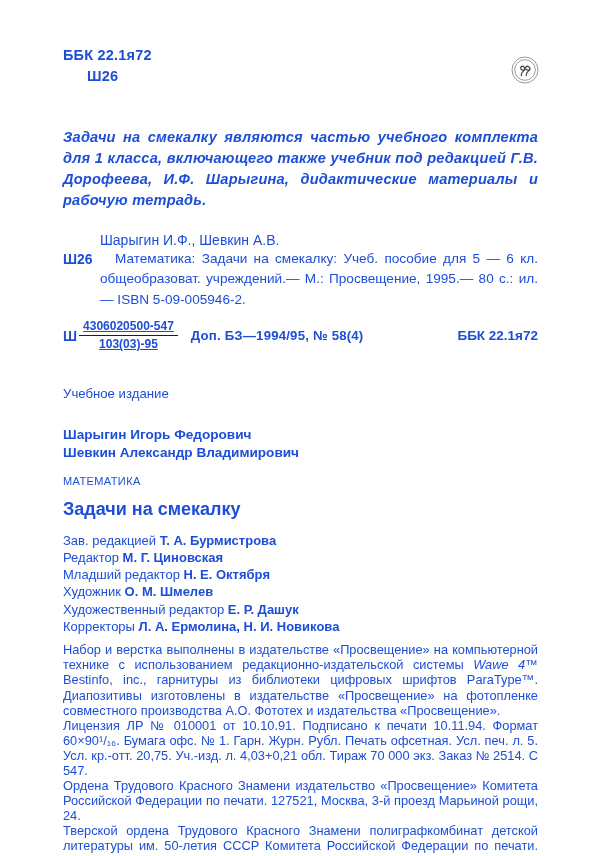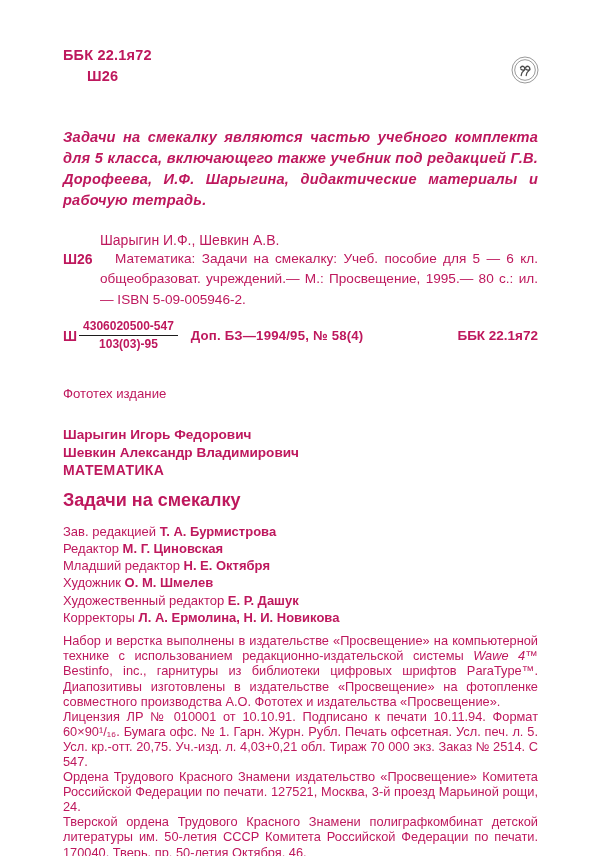--- a/index.html
+++ b/index.html
@@ -3,21 +3,21 @@
 <meta charset="utf-8">
 <style>
   * { margin: 0; padding: 0; box-sizing: border-box; }
   html, body { background: #e8e8e8; }
   body { font-family: "Liberation Sans", "DejaVu Sans", sans-serif; }
   .page {
     position: relative;
     width: 600px; height: 856px;
     margin: 0 auto;
     background: #ffffff;
-    color: #be185d;
+    color: #1d4ed8;
     padding: 45px 62px 0 63px;
     overflow: hidden;
   }
   
   .bbk-top { font-size: 14.5px; font-weight: bold; line-height: 1.45; letter-spacing: .2px; }
   .bbk-top .code2 { display: block; padding-left: 24px; }
 
   
   .colophon { position: absolute; top: 56px; right: 61px; width: 28px; height: 28px; }
 
@@ -30,30 +30,30 @@
 
   
   .authors-heading { margin-top: 21px; padding-left: 37px; font-size: 14px; font-weight: normal; }
   .bib { position: relative; margin-top: 1px; padding-left: 37px; font-size: 13.6px; line-height: 1.5; }
   .bib-code { position: absolute; left: 0; top: 0; font-size: 14px; font-weight: bold; }
   .bib p { text-align: justify; text-indent: 15px; }
 
   
   .catalog-row { display: flex; align-items: center; margin-top: 9px; }
   .catalog-sha { font-size: 14px; font-weight: bold; }
-  .frac { display: inline-block; text-align: center; font-size: 12px; font-weight: bold; margin-left: 2px; line-height: 1.25; }
+  .frac { display: inline-block; text-align: center; font-size: 12px; font-weight: bold; margin-left: 2px; line-height: 1.25; text-decoration: underline; }
   .frac .num { display: block; border-bottom: 1.5px solid #1c1c1c; padding: 0 4px 1px 4px; }
   .frac .den { display: block; padding-top: 1px; }
   .catalog-supp { font-size: 13.2px; font-weight: bold; margin-left: 13px; letter-spacing: .2px; }
   .catalog-bbk { font-size: 13.5px; font-weight: bold; margin-left: auto; }
 
   
   .edition { margin-top: 34px; font-size: 13.2px; }
   .author-names { margin-top: 25px; font-size: 13.6px; font-weight: bold; line-height: 1.3; }
-  .series { font-size: 14px; font-weight: bold; letter-spacing: .4px; }
+  .series { margin-top: 13px; font-size: 11px; font-weight: normal; letter-spacing: .4px; }
   .book-title { margin-top: 12px; font-size: 18px; font-weight: bold; }
 
   
   .credits { margin-top: 12px; font-size: 13px; line-height: 1.33; }
   .credits .name { font-weight: bold; }
 
   
   .dense { margin-top: 7px; font-size: 12.8px; line-height: 1.18; }
   .dense p { text-align: justify; }
   .wawe { font-style: italic; margin-top: 16px; }
@@ -70,39 +70,39 @@
 
   <span class="colophon">
     <svg width="28" height="28" viewBox="0 0 28 28">
       <circle cx="14" cy="14" r="13" fill="none" stroke="#9a9a9a" stroke-width="1"></circle>
       <circle cx="14" cy="14" r="10.3" fill="none" stroke="#9a9a9a" stroke-width="1"></circle>
       <path d="M9.5 11.5 q2.5 -2.5 4 0 q1 2 -1 3.5 q-2 1.2 -2.3 4.5 M9.8 13 q1.8 1.8 4.2 .6" fill="none" stroke="#4a4a4a" stroke-width="1.3" stroke-linecap="round"></path>
       <path d="M14.5 11.5 q2.5 -2.5 4 0 q1 2 -1 3.5 q-2 1.2 -2.3 4.5 M14.8 13 q1.8 1.8 4.2 .6" fill="none" stroke="#4a4a4a" stroke-width="1.3" stroke-linecap="round"></path>
     </svg>
   </span>
 
-  <p class="intro">Задачи на смекалку являются частью учебного комплекта для 5 класса, включающего также учебник под редакцией Г.В. Дорофеева, И.Ф. Шарыгина, дидактические материалы и рабочую тетрадь.</p>
+  <p class="intro">Задачи на смекалку являются частью учебного комплекта для 1 класса, включающего также учебник под редакцией Г.В. Дорофеева, И.Ф. Шарыгина, дидактические материалы и рабочую тетрадь.</p>
 
   <div class="authors-heading">Шарыгин И.Ф., Шевкин А.В.</div>
   <div class="bib">
     <span class="bib-code">Ш26</span>
     <p>Математика: Задачи на смекалку: Учеб. пособие для 5 — 6 кл. общеобразоват. учреждений.— М.: Просвещение, 1995.— 80 с.: ил. — ISBN 5-09-005946-2.</p>
   </div>
 
   <div class="catalog-row">
     <span class="catalog-sha">Ш</span>
     <span class="frac">
       <span class="num">4306020500-547</span>
       <span class="den">103(03)-95</span>
     </span>
     <span class="catalog-supp">Доп. БЗ—1994/95, № 58(4)</span>
     <span class="catalog-bbk">ББК 22.1я72</span>
   </div>
 
-  <div class="edition">Фототех издание</div>
+  <div class="edition">Учебное издание</div>
   <div class="author-names">
     <div>Шарыгин Игорь Федорович</div>
     <div>Шевкин Александр Владимирович</div>
   </div>
   <div class="series">МАТЕМАТИКА</div>
   <div class="book-title">Задачи на смекалку</div>
 
   <div class="credits">
     <div><span>Зав. редакцией </span><span class="name">Т. А. Бурмистрова</span></div>
     <div><span>Редактор </span><span class="name">М. Г. Циновская</span></div>

